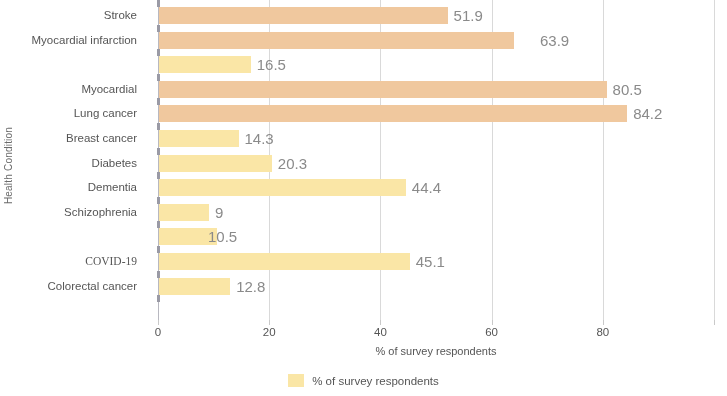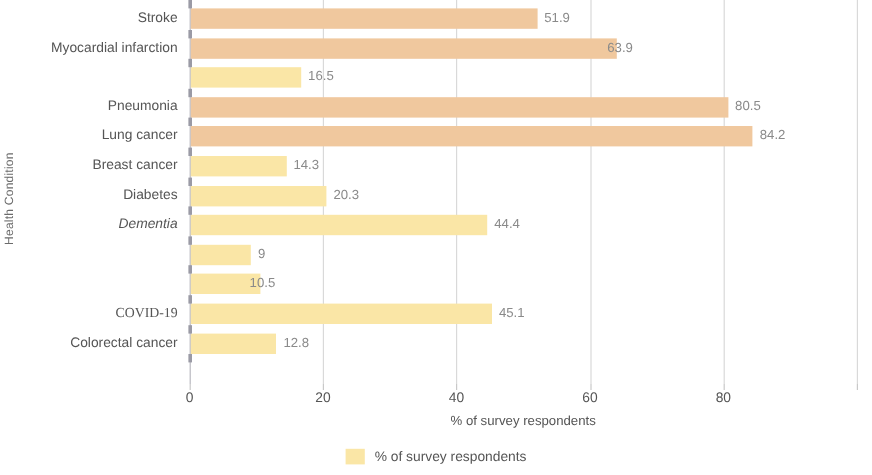--- a/index.html
+++ b/index.html
@@ -45,21 +45,21 @@
   
   .cat-labels {
     position: absolute;
     left: 18px;
     top: 0px;
     width: 135px;
     height: 320px;
   }
   .cat-label {
     position: absolute;
-    right: 5px;
+    right: 16px;
     height: 17px;
     line-height: 17px;
     font-size: 11.5px;
     color: #555555;
     white-space: nowrap;
     text-align: right;
   }
 
   
   .plot-area {
@@ -82,21 +82,21 @@
 
   .bar {
     position: absolute;
     height: 17px;
     border-radius: 0;
   }
   .bar-value {
     position: absolute;
     height: 17px;
     line-height: 17px;
-    font-size: 11px;
+    font-size: 15px;
     color: #8a8a8a;
     white-space: nowrap;
   }
 
   
   .y-tick {
     position: absolute;
     left: -1px;
     width: 3px;
     height: 7px;
@@ -161,41 +161,42 @@
 
 <div id="chart-root">
 
   <div class="y-axis-title">
     <span>Health Condition</span>
   </div>
 
   <div class="cat-labels">
       <div class="cat-label" style="top: 7px;">Stroke</div>
       <div class="cat-label" style="top: 31.6px;">Myocardial infarction</div>
-      <div class="cat-label" style="top: 80.8px;">Pneumonia</div>
+      <div class="cat-label" style="top: 80.8px;">Myocardial</div>
       <div class="cat-label" style="top: 105.4px;">Lung cancer</div>
       <div class="cat-label" style="top: 130px;">Breast cancer</div>
       <div class="cat-label" style="top: 154.6px;">Diabetes</div>
-      <div class="cat-label" style="top: 179.2px; font-style: italic;">Dementia</div>
+      <div class="cat-label" style="top: 179.2px;">Dementia</div>
+      <div class="cat-label" style="top: 203.8px;">Schizophrenia</div>
       <div class="cat-label" style="top: 253px; font-family: Liberation Serif, serif;">COVID-19</div>
       <div class="cat-label" style="top: 277.6px;">Colorectal cancer</div>
     </div>
 
   <div class="plot-area">
     <div class="gridline axis-zero" style="left:0px;"></div>
   <div class="gridline" style="left: 111.2px;"></div>
       <div class="gridline" style="left: 222.4px;"></div>
       <div class="gridline" style="left: 333.6px;"></div>
       <div class="gridline" style="left: 444.8px;"></div>
       <div class="gridline" style="left: 556px;"></div>
       <div class="bar" style="left: 1px; top: 7px; width: 288.564px; background: rgb(240, 200, 158);"></div>
       <div class="bar-value" style="left: 295.564px; top: 7px;">51.9</div>
       <div class="y-tick" style="top: 0px;"></div>
       <div class="bar" style="left: 1px; top: 31.6px; width: 355.284px; background: rgb(240, 200, 158);"></div>
-      <div class="bar-value" style="left: 348px; top: 31.6px;">63.9</div>
+      <div class="bar-value" style="left: 382px; top: 31.6px;">63.9</div>
       <div class="y-tick" style="top: 24.6px;"></div>
       <div class="bar" style="left: 1px; top: 56.2px; width: 91.74px; background: rgb(250, 230, 166);"></div>
       <div class="bar-value" style="left: 98.74px; top: 56.2px;">16.5</div>
       <div class="y-tick" style="top: 49.2px;"></div>
       <div class="bar" style="left: 1px; top: 80.8px; width: 447.58px; background: rgb(240, 200, 158);"></div>
       <div class="bar-value" style="left: 454.58px; top: 80.8px;">80.5</div>
       <div class="y-tick" style="top: 73.8px;"></div>
       <div class="bar" style="left: 1px; top: 105.4px; width: 468.152px; background: rgb(240, 200, 158);"></div>
       <div class="bar-value" style="left: 475.152px; top: 105.4px;">84.2</div>
       <div class="y-tick" style="top: 98.4px;"></div>

